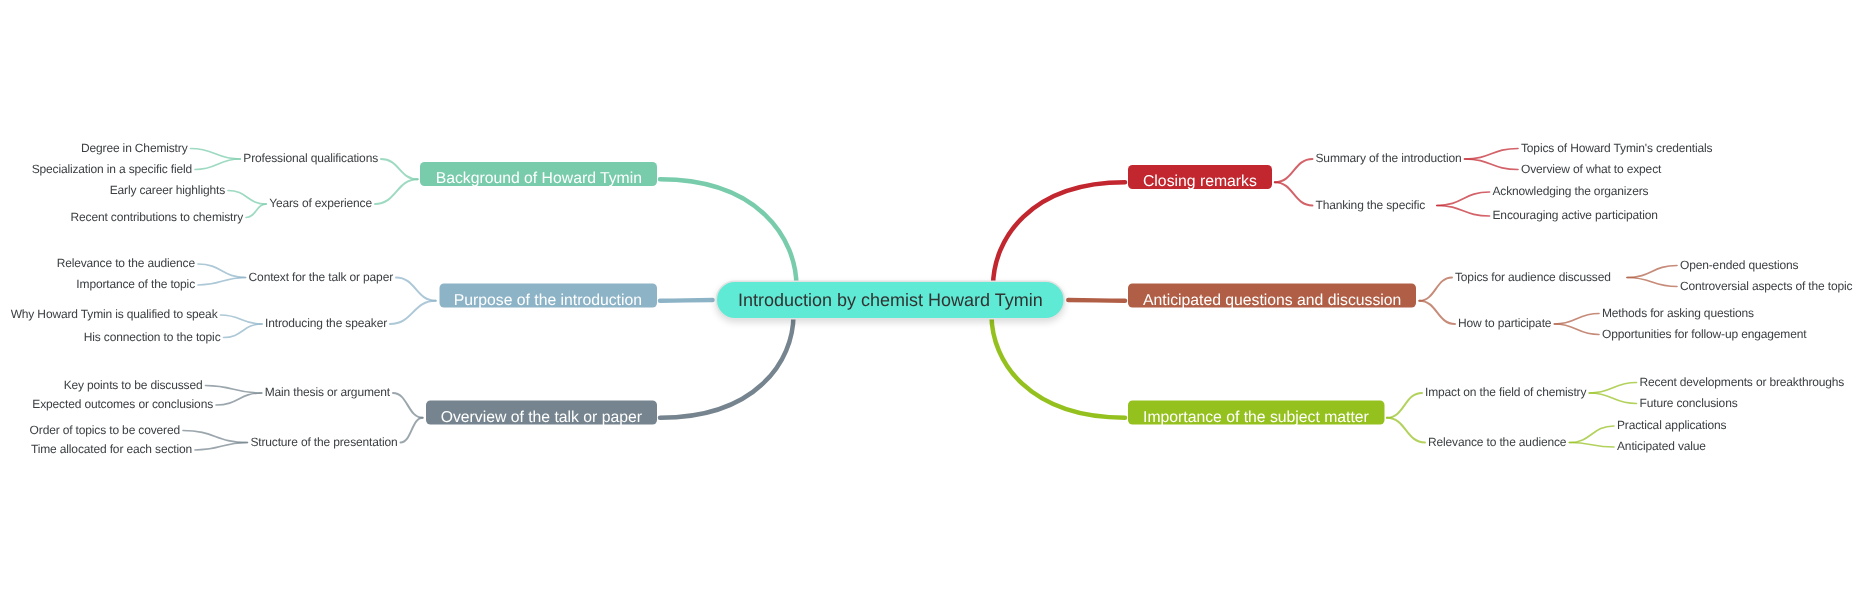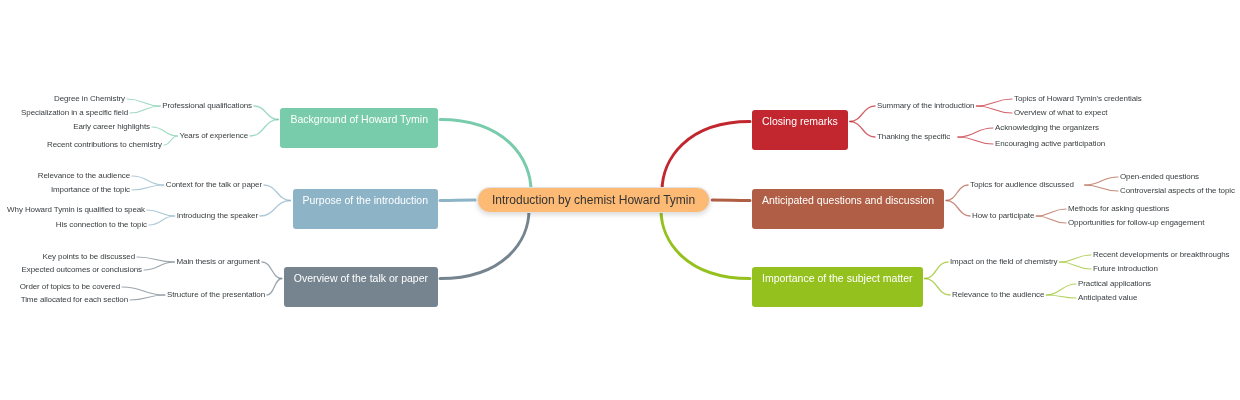--- a/index.html
+++ b/index.html
@@ -1,24 +1,24 @@
 <!DOCTYPE html>
 <html><head>
 <meta charset="utf-8">
 <style>
   html,body{margin:0;padding:0;background:#fff;}
   .stage{position:relative;width:1240px;height:400px;background:#fff;overflow:hidden;
          font-family:"Liberation Sans",sans-serif;}
   #links{position:absolute;left:0;top:0;pointer-events:none;}
   .branch{position:static;}
-  .node-box{position:absolute;box-sizing:border-box;height:40px;line-height:23px;
+  .node-box{position:absolute;box-sizing:border-box;height:16px;line-height:23px;
             padding:0 10px;border-radius:3px;background:var(--c);color:#fff;
             font-size:10.5px;white-space:nowrap;}
   .root-pill{position:absolute;left:477px;top:187px;box-sizing:border-box;height:26px;
-             line-height:24px;padding:0 14px;background:#fdba74;border:1px solid #e2e2e2;
+             line-height:24px;padding:0 14px;background:#5eead4;border:1px solid #e2e2e2;
              border-radius:13px;font-size:12px;color:#333;white-space:nowrap;
              box-shadow:0 2px 5px rgba(0,0,0,.14);}
   .lbl{position:absolute;height:10px;line-height:10px;font-size:8px;letter-spacing:-0.1px;
        color:#3c4043;white-space:nowrap;}
 </style>
 </head>
 <body>
 
 <div class="stage">
   <svg id="links" width="1240" height="400">
@@ -113,20 +113,20 @@
     <div class="lbl" style="left:1120px;top:186px">Controversial aspects of the topic</div>
     <div class="lbl" style="left:972px;top:211px">How to participate</div>
     <div class="lbl" style="left:1068px;top:204px">Methods for asking questions</div>
     <div class="lbl" style="left:1068px;top:218px">Opportunities for follow-up engagement</div>
   </div>
 
   <div class="branch" style="--c: #95c11f;">
     <div class="node-box" style="left:752px;top:267px">Importance of the subject matter</div>
     <div class="lbl" style="left:950px;top:257px">Impact on the field of chemistry</div>
     <div class="lbl" style="left:1093px;top:250px">Recent developments or breakthroughs</div>
-    <div class="lbl" style="left:1093px;top:264px">Future introduction</div>
+    <div class="lbl" style="left:1093px;top:264px">Future conclusions</div>
     <div class="lbl" style="left:952px;top:290px">Relevance to the audience</div>
     <div class="lbl" style="left:1078px;top:279px">Practical applications</div>
     <div class="lbl" style="left:1078px;top:293px">Anticipated value</div>
   </div>
 
   <div class="root-pill">Introduction by chemist Howard Tymin</div>
 </div>
 
 </body></html>

